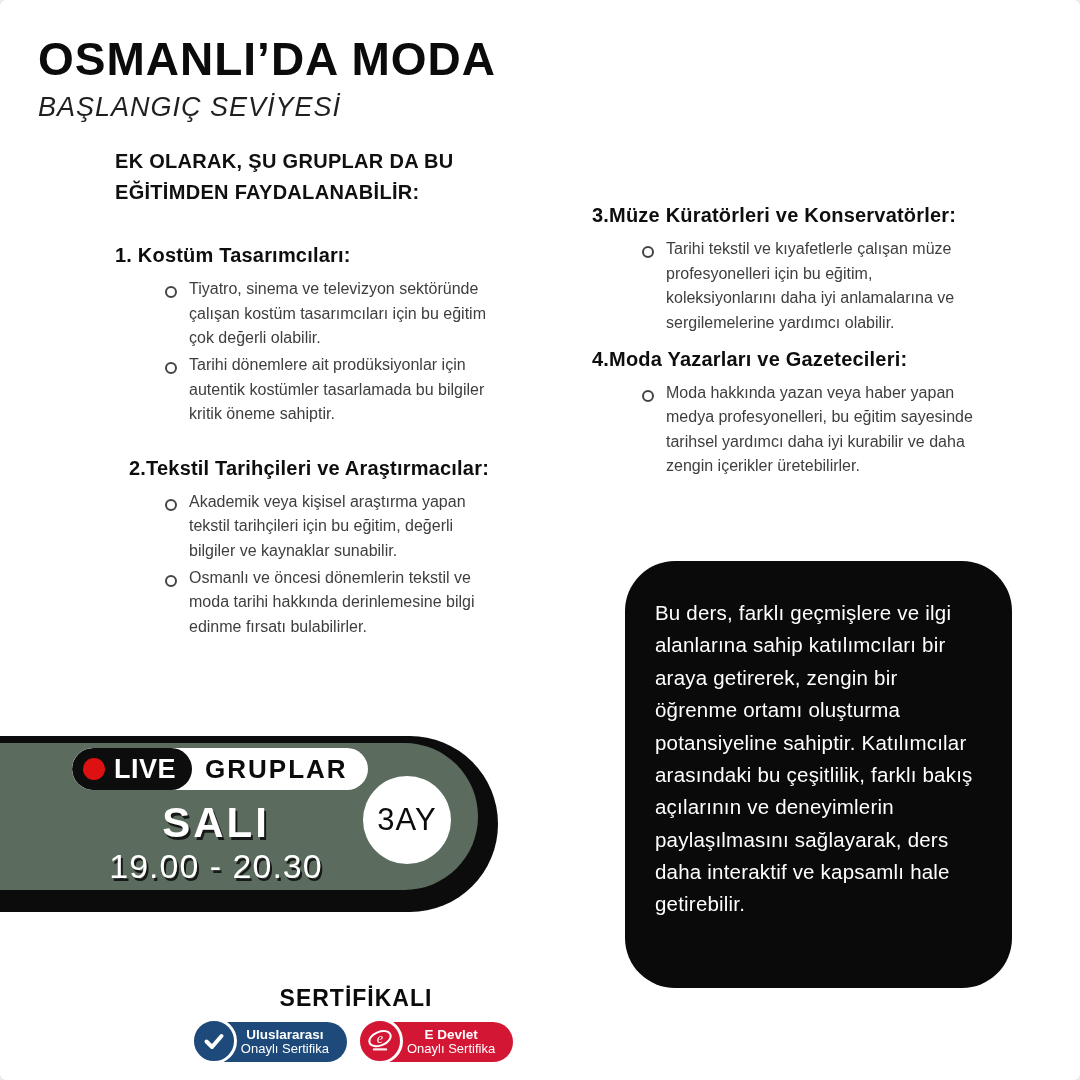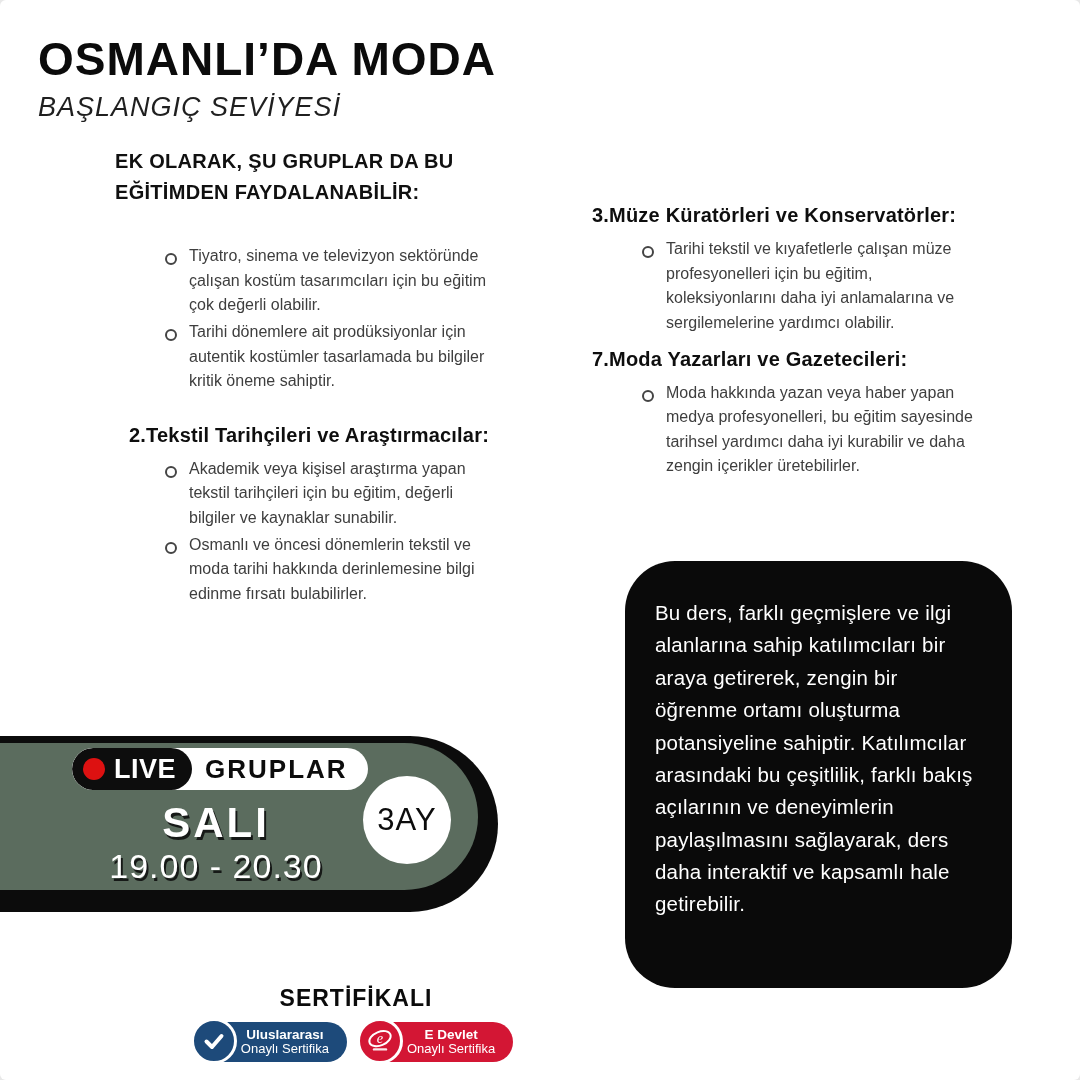--- a/index.html
+++ b/index.html
@@ -69,20 +69,21 @@
 
   <div class="masthead">
     <h1 class="title">OSMANLI’DA MODA</h1>
     <div class="subtitle">BAŞLANGIÇ SEVİYESİ</div>
   </div>
 
   <section class="col-left">
     <div class="intro">EK OLARAK, ŞU GRUPLAR DA BU EĞİTİMDEN FAYDALANABİLİR:</div>
 
     <div class="group">
+      <h3>1. Kostüm Tasarımcıları:</h3>
       <ul>
         <li><span>Tiyatro, sinema ve televizyon sektöründe çalışan kostüm tasarımcıları için bu eğitim çok değerli olabilir.</span></li>
         <li><span>Tarihi dönemlere ait prodüksiyonlar için autentik kostümler tasarlamada bu bilgiler kritik öneme sahiptir.</span></li>
       </ul>
     </div>
 
     <div class="group indent">
       <h3>2.Tekstil Tarihçileri ve Araştırmacılar:</h3>
       <ul>
         <li><span>Akademik veya kişisel araştırma yapan tekstil tarihçileri için bu eğitim, değerli bilgiler ve kaynaklar sunabilir.</span></li>
@@ -93,21 +94,21 @@
 
   <section class="col-right">
     <div class="group">
       <h3>3.Müze Küratörleri ve Konservatörler:</h3>
       <ul>
         <li><span>Tarihi tekstil ve kıyafetlerle çalışan müze profesyonelleri için bu eğitim, koleksiyonlarını daha iyi anlamalarına ve sergilemelerine yardımcı olabilir.</span></li>
       </ul>
     </div>
 
     <div class="group" style="margin-top:12px;">
-      <h3>7.Moda Yazarları ve Gazetecileri:</h3>
+      <h3>4.Moda Yazarları ve Gazetecileri:</h3>
       <ul>
         <li><span>Moda hakkında yazan veya haber yapan medya profesyonelleri, bu eğitim sayesinde tarihsel yardımcı daha iyi kurabilir ve daha zengin içerikler üretebilirler.</span></li>
       </ul>
     </div>
   </section>
 
   <aside class="highlight">
     <p>Bu ders, farklı geçmişlere ve ilgi alanlarına sahip katılımcıları bir araya getirerek, zengin bir öğrenme ortamı oluşturma potansiyeline sahiptir. Katılımcılar arasındaki bu çeşitlilik, farklı bakış açılarının ve deneyimlerin paylaşılmasını sağlayarak, ders daha interaktif ve kapsamlı hale getirebilir.</p>
   </aside>
 

